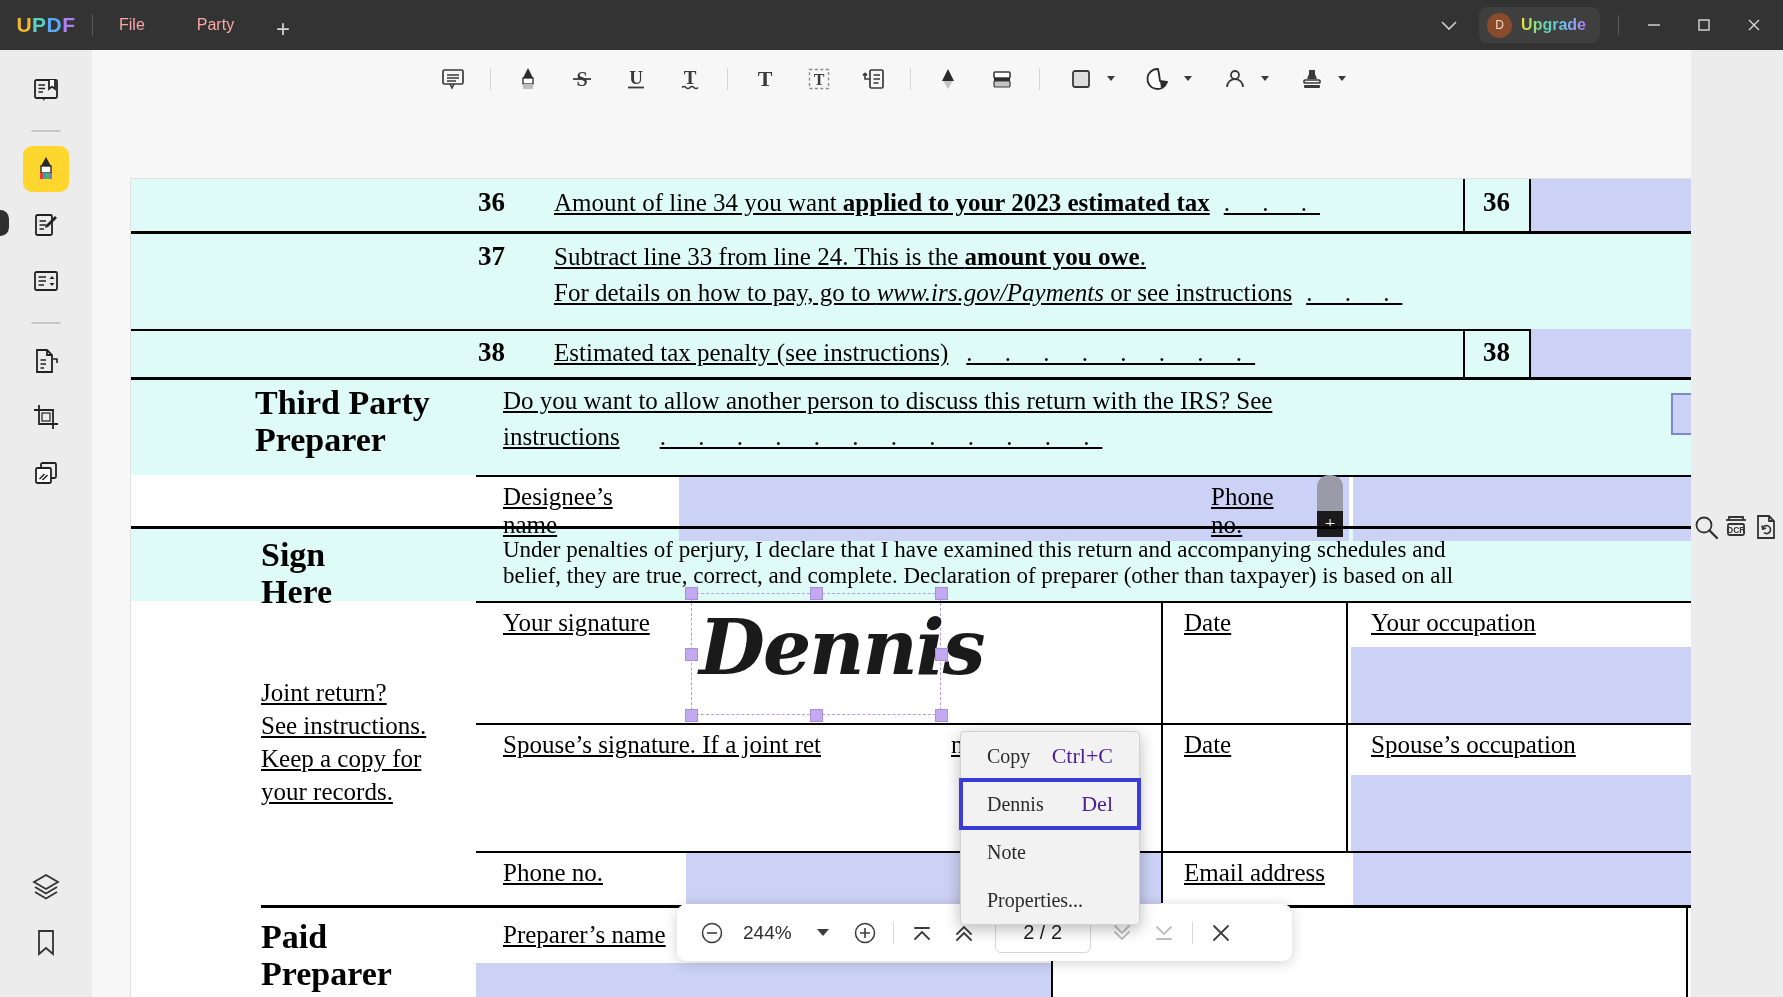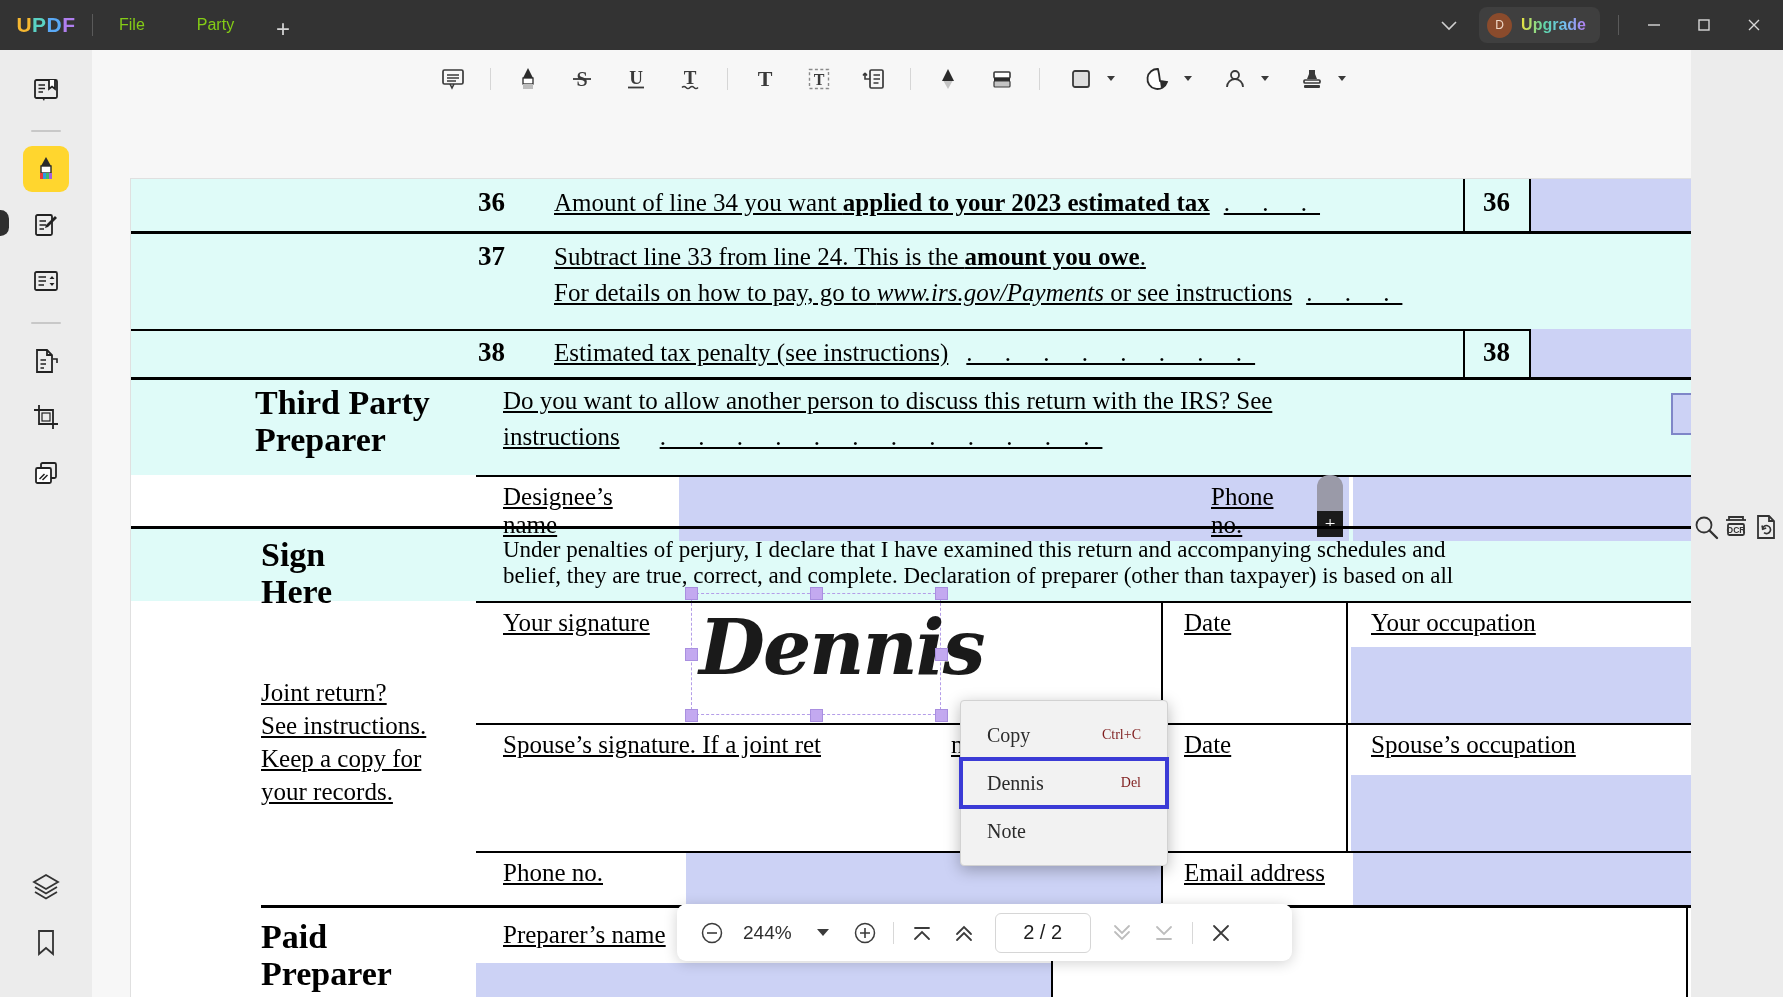--- a/index.html
+++ b/index.html
@@ -21,21 +21,21 @@
     width: 92px; height: 50px; display:flex; align-items:center; justify-content:center;
     font-size: 21px; font-weight: bold; letter-spacing: .5px;
   }
   .logo .u { color:#f5b731; }
   .logo .p { color:#5ad2c4; }
   .logo .d { color:#5aa9f5; }
   .logo .f { color:#b07ff0; }
   .vsep { width:1px; height:22px; background:#5a5a5a; align-self:center; }
   .menu-item {
     height:50px; display:flex; align-items:center; padding:0 26px;
-    color:#84cc16; font-size:16px; cursor:default;
+    color:#fca5a5; font-size:16px; cursor:default;
   }
   .tab {
     position:relative; margin-left:18px; width:258px; height:43px;
     background:#4a4a4a; border-radius:10px 10px 0 0;
     display:flex; align-items:center; color:#e8e8e8; font-size:15px;
   }
   .tab .caret { position:absolute; left:14px; top:16px; width:0;height:0;
      border-left:5px solid transparent;border-right:5px solid transparent;border-top:5px solid #b5b5b5;}
   .tab .tab-title { flex:1; text-align:center; padding-left:10px; }
   .tab .tab-close { width:34px; text-align:center; font-size:17px; color:#cfcfcf; }
@@ -132,30 +132,30 @@
     position:absolute; width:26px; height:62px; background:#9a9aa8;
     border-radius:12px 12px 0 0;
   }
   .sig-grip .plus {
     position:absolute; left:0; bottom:0; width:26px;height:26px; background:#1b1b1b;
     color:#fff; font-size:19px; display:flex;align-items:center;justify-content:center;
   }
 
   
   .ctxmenu {
-    position:absolute; left:868px; top:593px; width:208px; padding:10px 0;
+    position:absolute; left:868px; top:624px; width:180px; padding:0 0;
     background:#f2f2f2; border:1px solid #d2d2d2; border-radius:4px;
     box-shadow:0 4px 16px rgba(0,0,0,.28); z-index:40;
     font-family:"Liberation Serif","DejaVu Serif",serif;
   }
   .ctx-item {
     height:48px; display:flex; align-items:center; padding:0 26px;
     font-size:20px; color:#2b2b2b;
   }
-  .ctx-item .sc { margin-left:auto; color:#7f1d1d; font-size:14px; }
+  .ctx-item .sc { margin-left:auto; color:#4c1d95; font-size:22px; }
   .ctx-item.sel { outline:4px solid #3b3bd6; outline-offset:-2px; background:#f2f2f2; }
 
   
   .pager {
     position:absolute; left:585px; bottom:36px; width:615px; height:57px;
     background:#fff; border-radius:9px; box-shadow:0 2px 14px rgba(0,0,0,.18);
     display:flex; align-items:center; padding:0 14px; z-index:30;
   }
   .pg-btn {
     width:42px;height:42px;border-radius:7px;display:flex;align-items:center;justify-content:center;
@@ -627,20 +627,24 @@
             <span class="sc">Ctrl+C</span>
           </div>
           <div class="ctx-item sel">
             <span>Dennis</span>
             <span class="sc">Del</span>
           </div>
           <div class="ctx-item">
             <span>Note</span>
             <span class="sc"></span>
           </div>
+          <div class="ctx-item">
+            <span>Properties...</span>
+            <span class="sc"></span>
+          </div>
         </div>
 
         <div class="pager">
           <div class="pg-btn">
             <svg width="26" height="26" viewBox="0 0 26 26">
               <circle cx="13" cy="13" r="9.5" fill="none" stroke="#3b3b3b" stroke-width="1.5"></circle>
               <path d="M8 13 H18" stroke="#3b3b3b" stroke-width="1.6"></path>
             </svg>
           </div>
           <div class="pg-zoom">244%</div>

